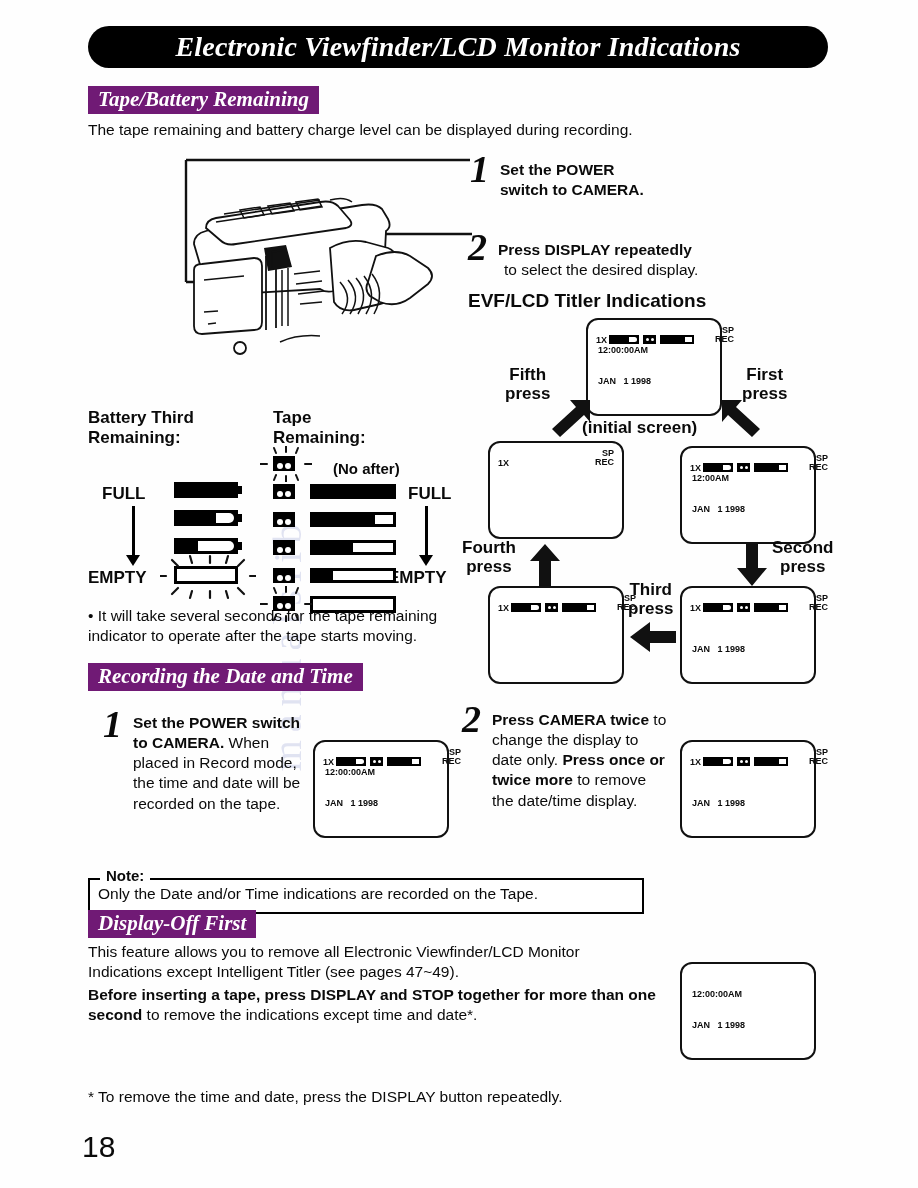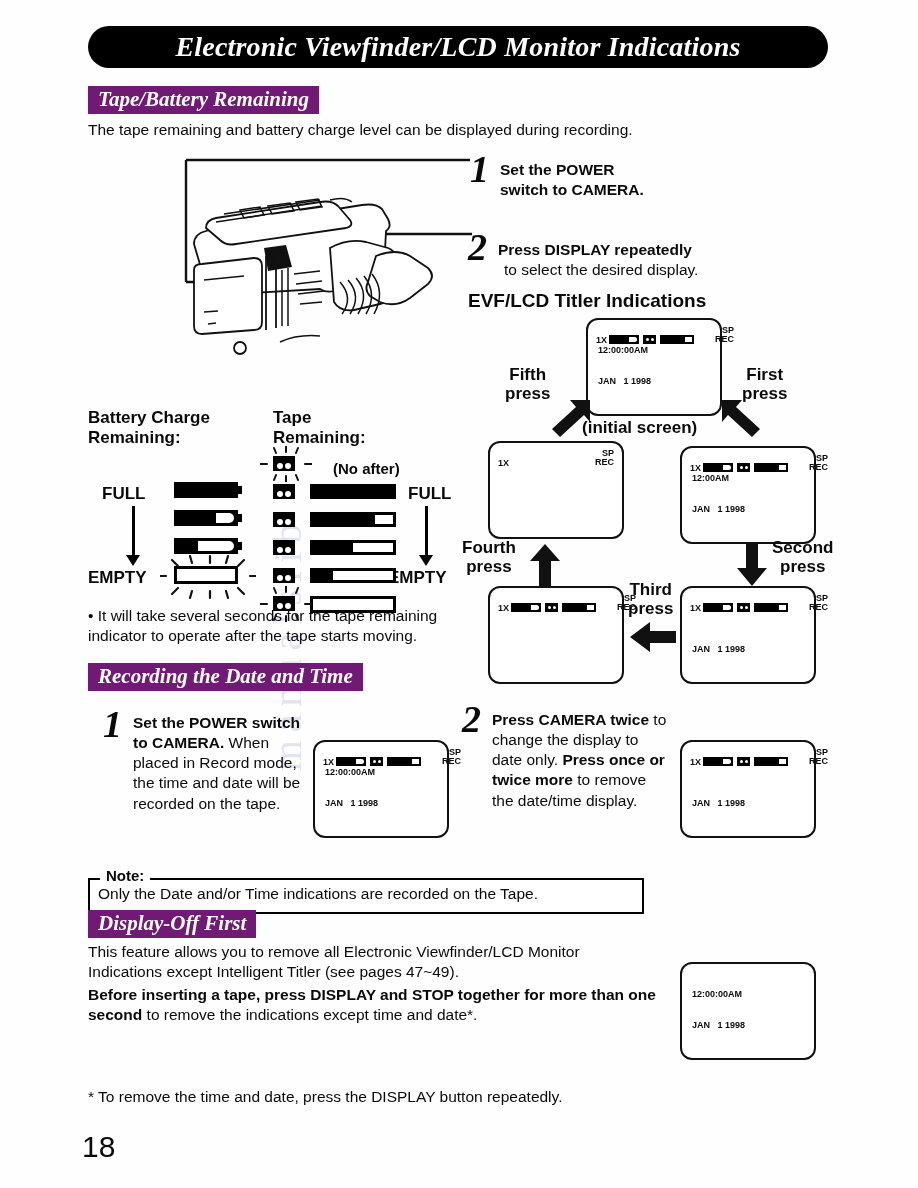--- a/index.html
+++ b/index.html
@@ -409,21 +409,21 @@
         <path d="M46 9 L46 21 L20 21 L20 30 L0 15 L20 0 L20 9 Z" fill="#111"></path>
       </svg>
   </div>
   <div class="arrow" style="left:530px; top:544px;">
     <svg width="30" height="42" viewBox="0 0 30 42">
         <path d="M15 0 L30 17 L21 17 L21 42 L9 42 L9 17 L0 17 Z" fill="#111"></path>
       </svg>
   </div>
 
   <div id="diag">
-    <div class="dlabel" id="dl-bat">Battery Charge
+    <div class="dlabel" id="dl-bat">Battery Third
 Remaining:</div>
     <div class="dlabel" id="dl-tape">Tape
 Remaining:</div>
 
     <div class="endlbl" id="lbl-full-l">FULL</div>
     <div class="endlbl" id="lbl-empty-l">EMPTY</div>
     <div class="endlbl" id="lbl-full-r">FULL</div>
     <div class="endlbl" id="lbl-empty-r">EMPTY</div>
 
     <div class="dn-arrow" style="left:44px; top:98px; height:50px;"></div>

